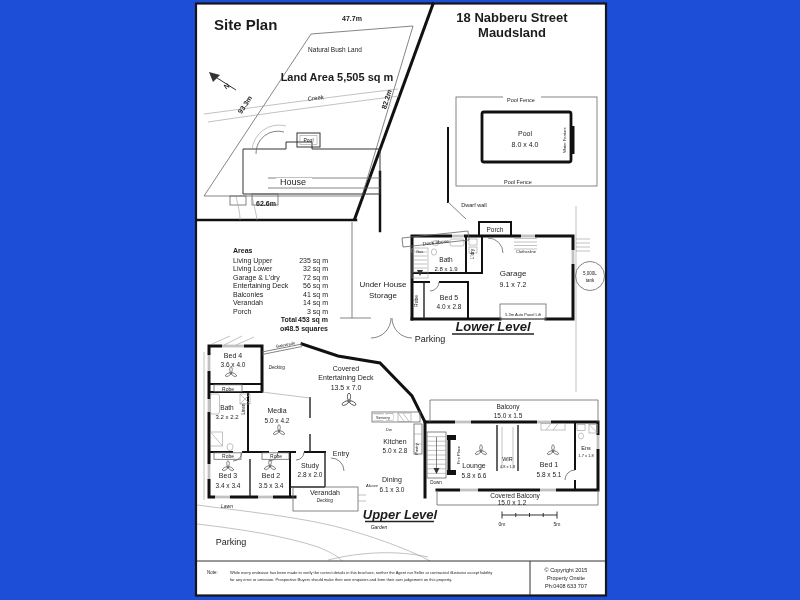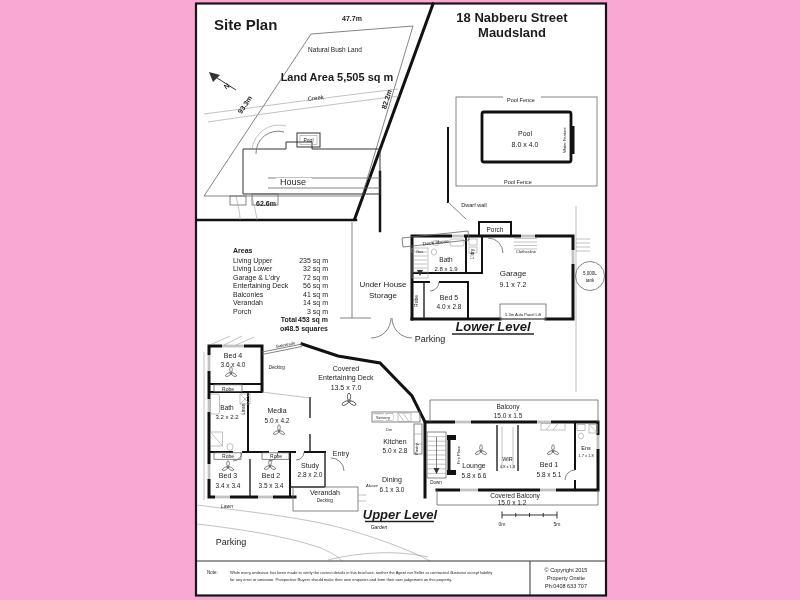--- a/index.html
+++ b/index.html
@@ -1,16 +1,16 @@
 <!DOCTYPE html>
 <html><head>
 <meta charset="utf-8">
 <style>
   html,body{margin:0;padding:0;background:#fff;}
-  #stage{width:800px;height:600px;position:relative;background:#f9a8d4;}
+  #stage{width:800px;height:600px;position:relative;background:#1d4ed8;}
   svg{display:block;}
   svg text{font-family:"Liberation Sans","DejaVu Sans",sans-serif;fill:#1c1c1c;}
   .tm{text-anchor:middle}.te{text-anchor:end}
   .b{font-weight:bold}.i{font-style:italic}
   .f15{font-size:15px}.f13{font-size:13px}.f11{font-size:11px}.f9{font-size:9px}
   .f8{font-size:8px}.f7{font-size:7px}.f65{font-size:6.5px}.f6{font-size:6px}
   .f55{font-size:5.5px}.f5{font-size:5px}.f45{font-size:4.5px}.f4{font-size:4px}
   .w3{stroke:#111;stroke-width:3;fill:none;stroke-linecap:square}
   .w25{stroke:#111;stroke-width:2.5;fill:none;stroke-linecap:square}
   .w2{stroke:#111;stroke-width:2;fill:none;stroke-linecap:square}

